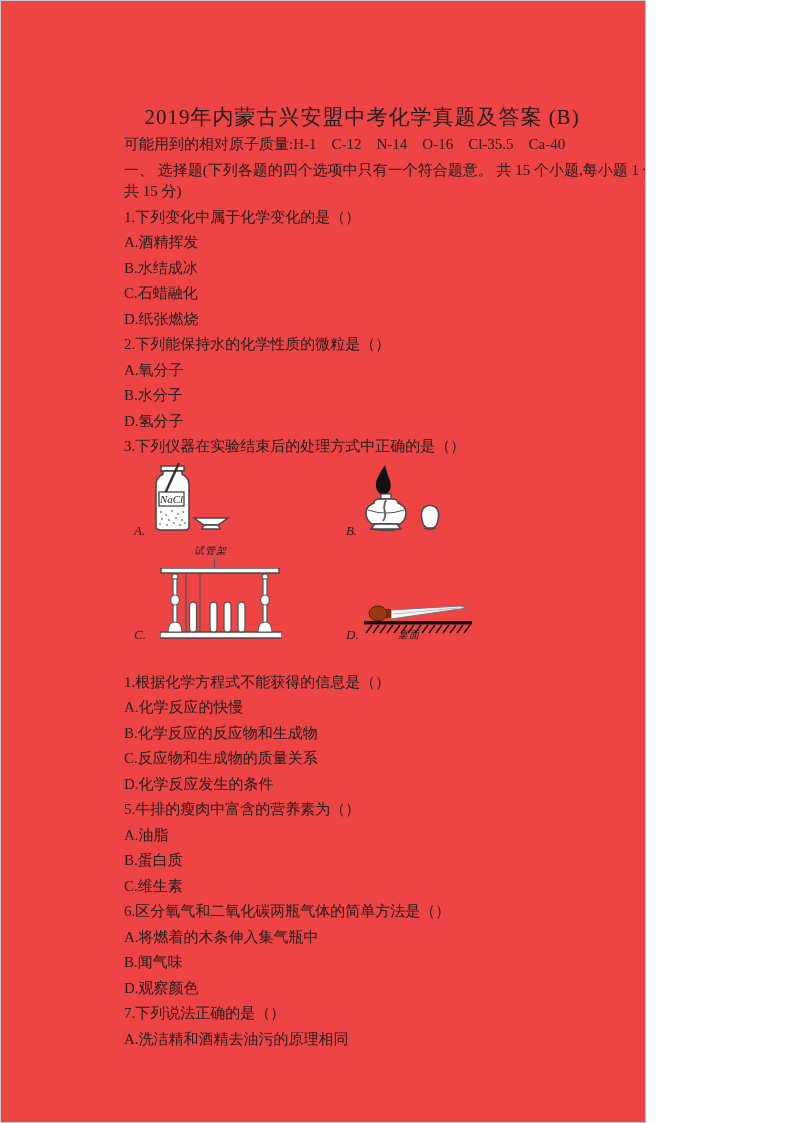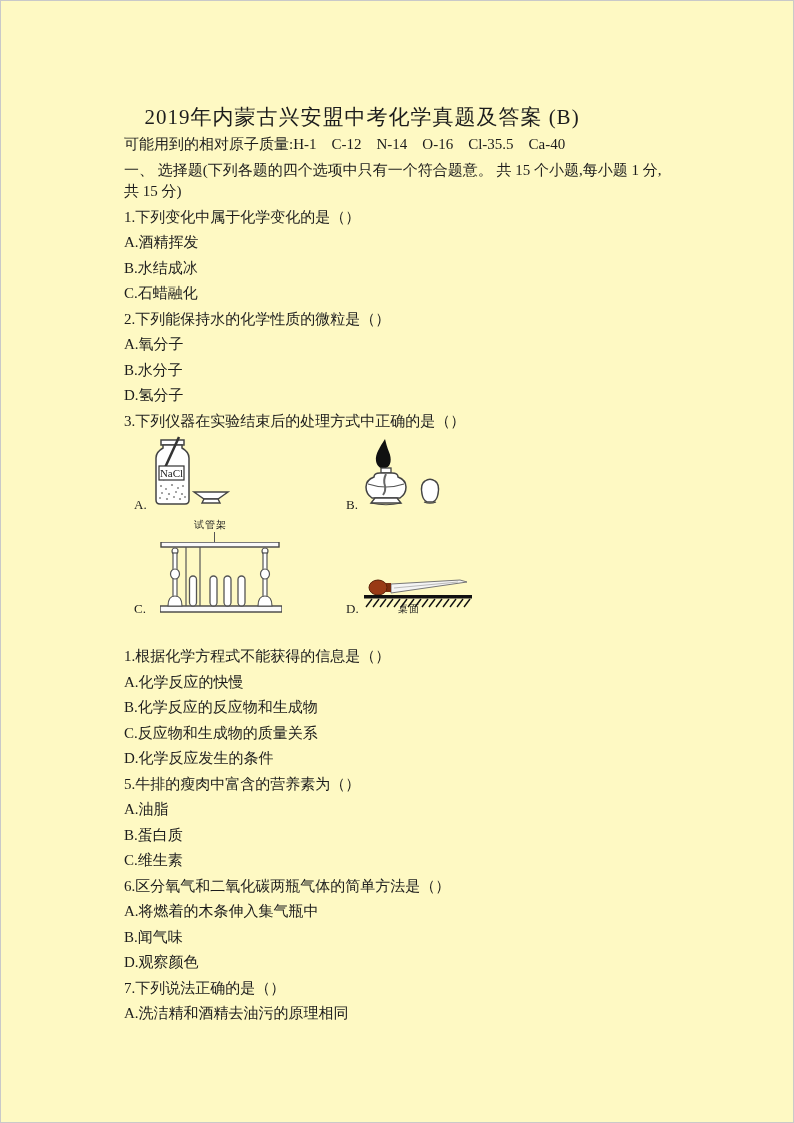--- a/index.html
+++ b/index.html
@@ -1,19 +1,19 @@
 <!DOCTYPE html>
 <html><head>
 <meta charset="utf-8">
 <style>
   html,body{margin:0;padding:0;background:#fff;}
   .page{
     position:relative;
-    width:794px;height:1123px;
-    background:#fef9c3;
+    width:646px;height:1123px;
+    background:#ef4444;
     border:1px solid #c9c9c9;
     box-sizing:border-box;
     overflow:hidden;
     font-family:"Liberation Serif","DejaVu Serif",serif;
     color:#1c1c1c;
     padding-left:44px;
   }
   .content{
     position:absolute;
     left:119px;top:0;
@@ -35,20 +35,21 @@
   }
   p.line{
     margin:4px;
     font-size:15px;
     line-height:21.5px;
   }
   .figure-area{
     position:relative;
     width:560px;
     height:206px;
+    font-style:italic;
   }
   .fig-letter{
     position:absolute;
     font-size:13px;
     line-height:14px;
   }
   .fig-caption{
     position:absolute;
     font-size:10px;
     line-height:14px;
@@ -71,20 +72,21 @@
     <h1 class="doc-title">2019年内蒙古兴安盟中考化学真题及答案 (B)</h1>
 
     <p class="line intro">可能用到的相对原子质量:H-1    C-12    N-14    O-16    Cl-35.5    Ca-40</p>
     <p class="line">一、 选择题(下列各题的四个选项中只有一个符合题意。 共 15 个小题,每小题 1 分,共 15 分)</p>
 
     <div>
       <p class="line">1.下列变化中属于化学变化的是（）</p>
       <p class="line">A.酒精挥发</p>
       <p class="line">B.水结成冰</p>
       <p class="line">C.石蜡融化</p>
+      <p class="line">D.纸张燃烧</p>
     </div>
 
     <div>
       <p class="line">2.下列能保持水的化学性质的微粒是（）</p>
       <p class="line">A.氧分子</p>
       <p class="line">B.水分子</p>
       <p class="line">D.氢分子</p>
     </div>
 
     <div>

